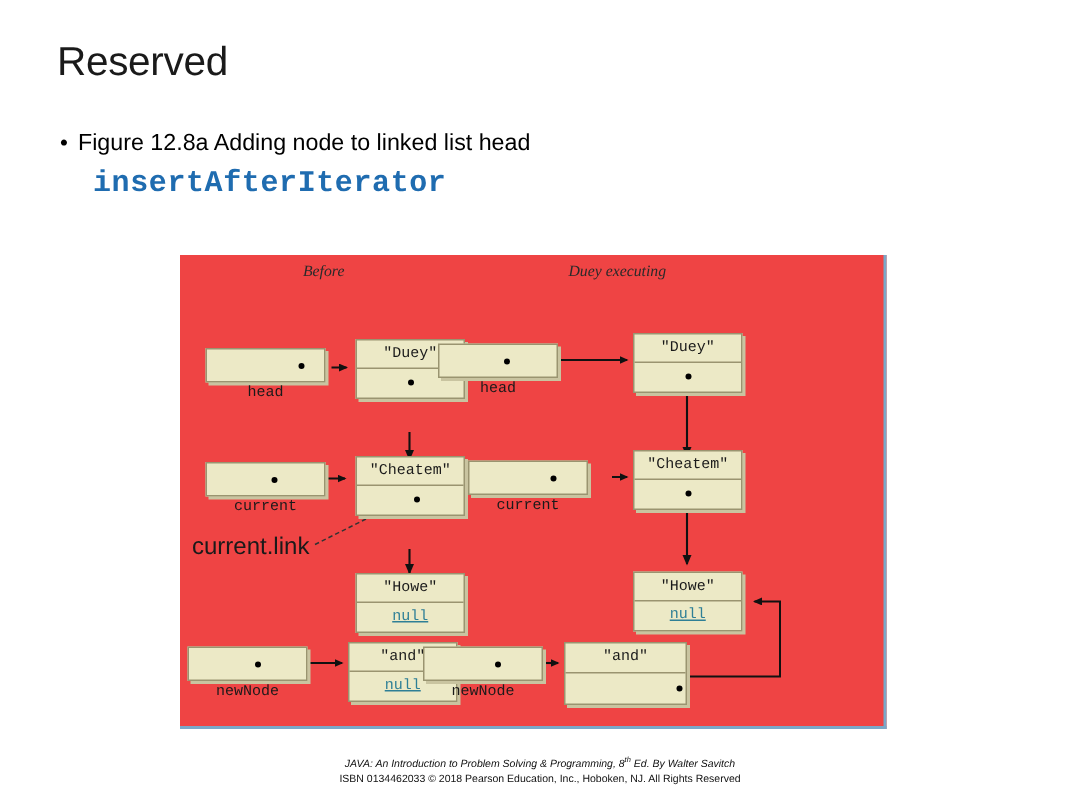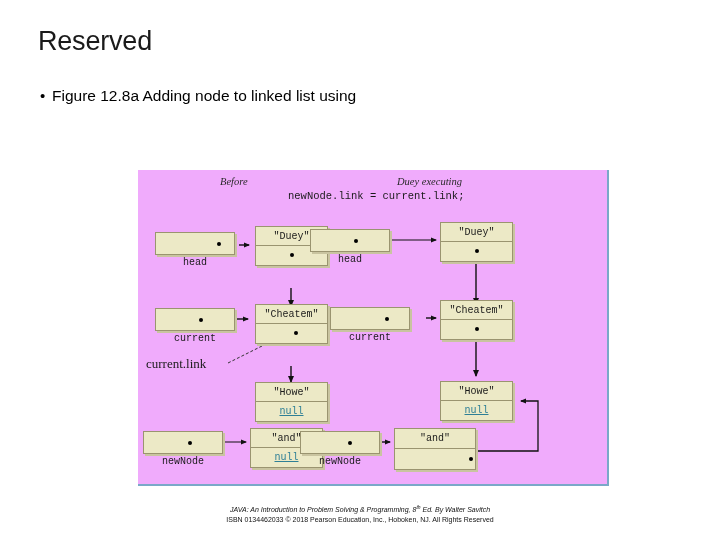--- a/index.html
+++ b/index.html
@@ -55,25 +55,25 @@
     font-family: "Liberation Mono", monospace;
     font-weight: bold;
     font-size: 20px;
     color: #1f6cb0;
     letter-spacing: 0.4px;
   }
 
   
   #figure {
     position: absolute;
-    left: 138px;
+    left: 120px;
     top: 170px;
     width: 471px;
     height: 316px;
-    background: #f0abfc;
+    background: #ef4444;
     border-right: 2px solid #7aa8c8;
     border-bottom: 2px solid #7aa8c8;
     box-sizing: border-box;
   }
   #figure-canvas {
     position: absolute;
     left: 0; top: 0;
     width: 471px; height: 316px;
   }
 
@@ -135,22 +135,22 @@
   .varlabel {
     position: absolute;
     font-family: "Liberation Mono", monospace;
     font-size: 10px;
     color: #1a1a1a;
     white-space: nowrap;
     text-align: center;
   }
   .annot {
     position: absolute;
-    font-family: Liberation Serif, serif;
-    font-size: 13px;
+    font-family: Liberation Sans, sans-serif;
+    font-size: 16px;
     color: #1a1a1a;
     white-space: nowrap;
   }
 
   
   #footer {
     position: absolute;
     left: 0;
     top: 503px;
     width: 720px;
@@ -164,22 +164,23 @@
   #footer sup { font-size: 5px; vertical-align: super; }
 </style>
 </head>
 <body>
 
 <div id="slide-title">Reserved</div>
 
 <div id="bullet-block">
   <div class="bullet-row">
     <span class="bullet-dot">•</span>
-    <span class="bullet-text">Figure 12.8a Adding node to linked list using</span>
-  </div>
+    <span class="bullet-text">Figure 12.8a Adding node to linked list head</span>
+  </div>
+  <div id="code-line">insertAfterIterator</div>
 </div>
 
 <div id="figure">
 
   <svg id="figure-canvas" viewBox="0 0 471 316">
     <defs>
       <marker id="ah" markerWidth="7" markerHeight="7" refX="6" refY="3" orient="auto" markerUnits="userSpaceOnUse">
         <path d="M0,0 L7,3 L0,6 z" fill="#111"></path>
       </marker>
       <marker id="ahs" markerWidth="6" markerHeight="6" refX="5" refY="2.6" orient="auto" markerUnits="userSpaceOnUse">
@@ -208,21 +209,20 @@
 
     <line x1="338" y1="166" x2="338" y2="206" stroke="#111" stroke-width="1.4" marker-end="url(#ah)"></line>
 
     <line x1="242" y1="272" x2="252" y2="272" stroke="#111" stroke-width="1.4" marker-end="url(#ahs)"></line>
 
     <polyline points="334,281 400,281 400,231 383,231" fill="none" stroke="#111" stroke-width="1.3" marker-end="url(#ahs)"></polyline>
   </svg>
 
   <div class="fig-head" style="left:82px; top:6px;">Before</div>
   <div class="fig-head" style="left:259px; top:6px;">Duey executing</div>
-  <div class="fig-code" style="left:150px; top:20px;">newNode.link = current.link;</div>
 
   <div class="varbox shadow" style="left:17px; top:62px; width:80px; height:23px;">
     <span class="ptr-dot" style="right:13px; top:9px;"></span>
   </div>
   <div class="varlabel" style="left:17px; top:87px; width:80px;">head</div>
 
   <div class="node shadow" style="left:117px; top:56px; width:73px; height:40px;">
     <div class="cell top">"Duey"</div>
     <div class="cell">
       <span class="ptr-dot" style="left:34px; top:7px;"></span>

